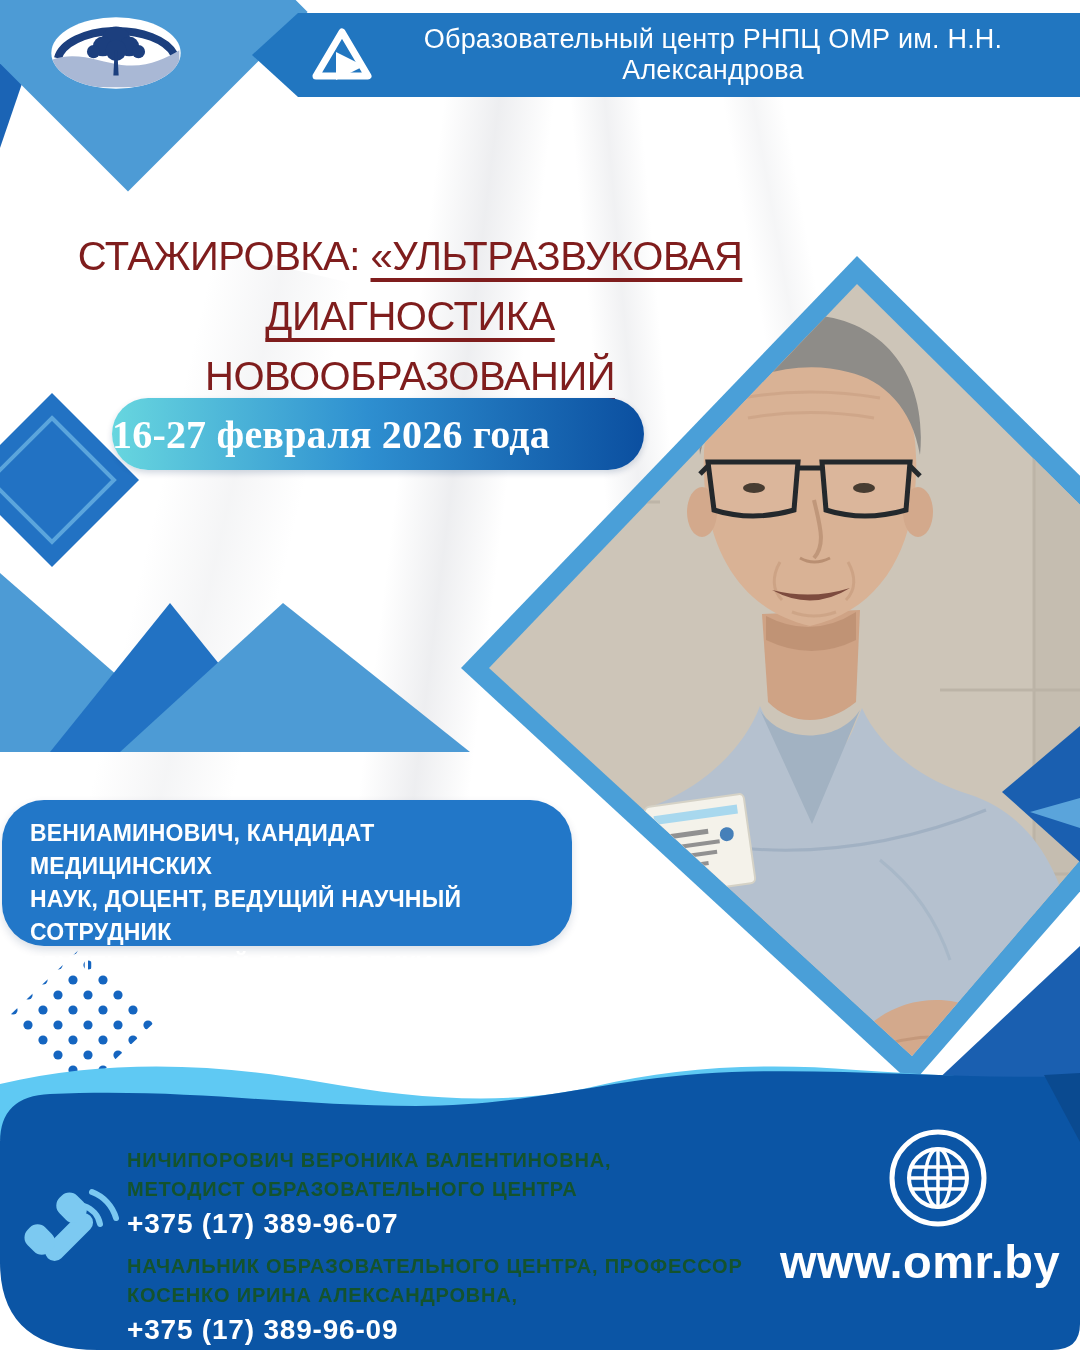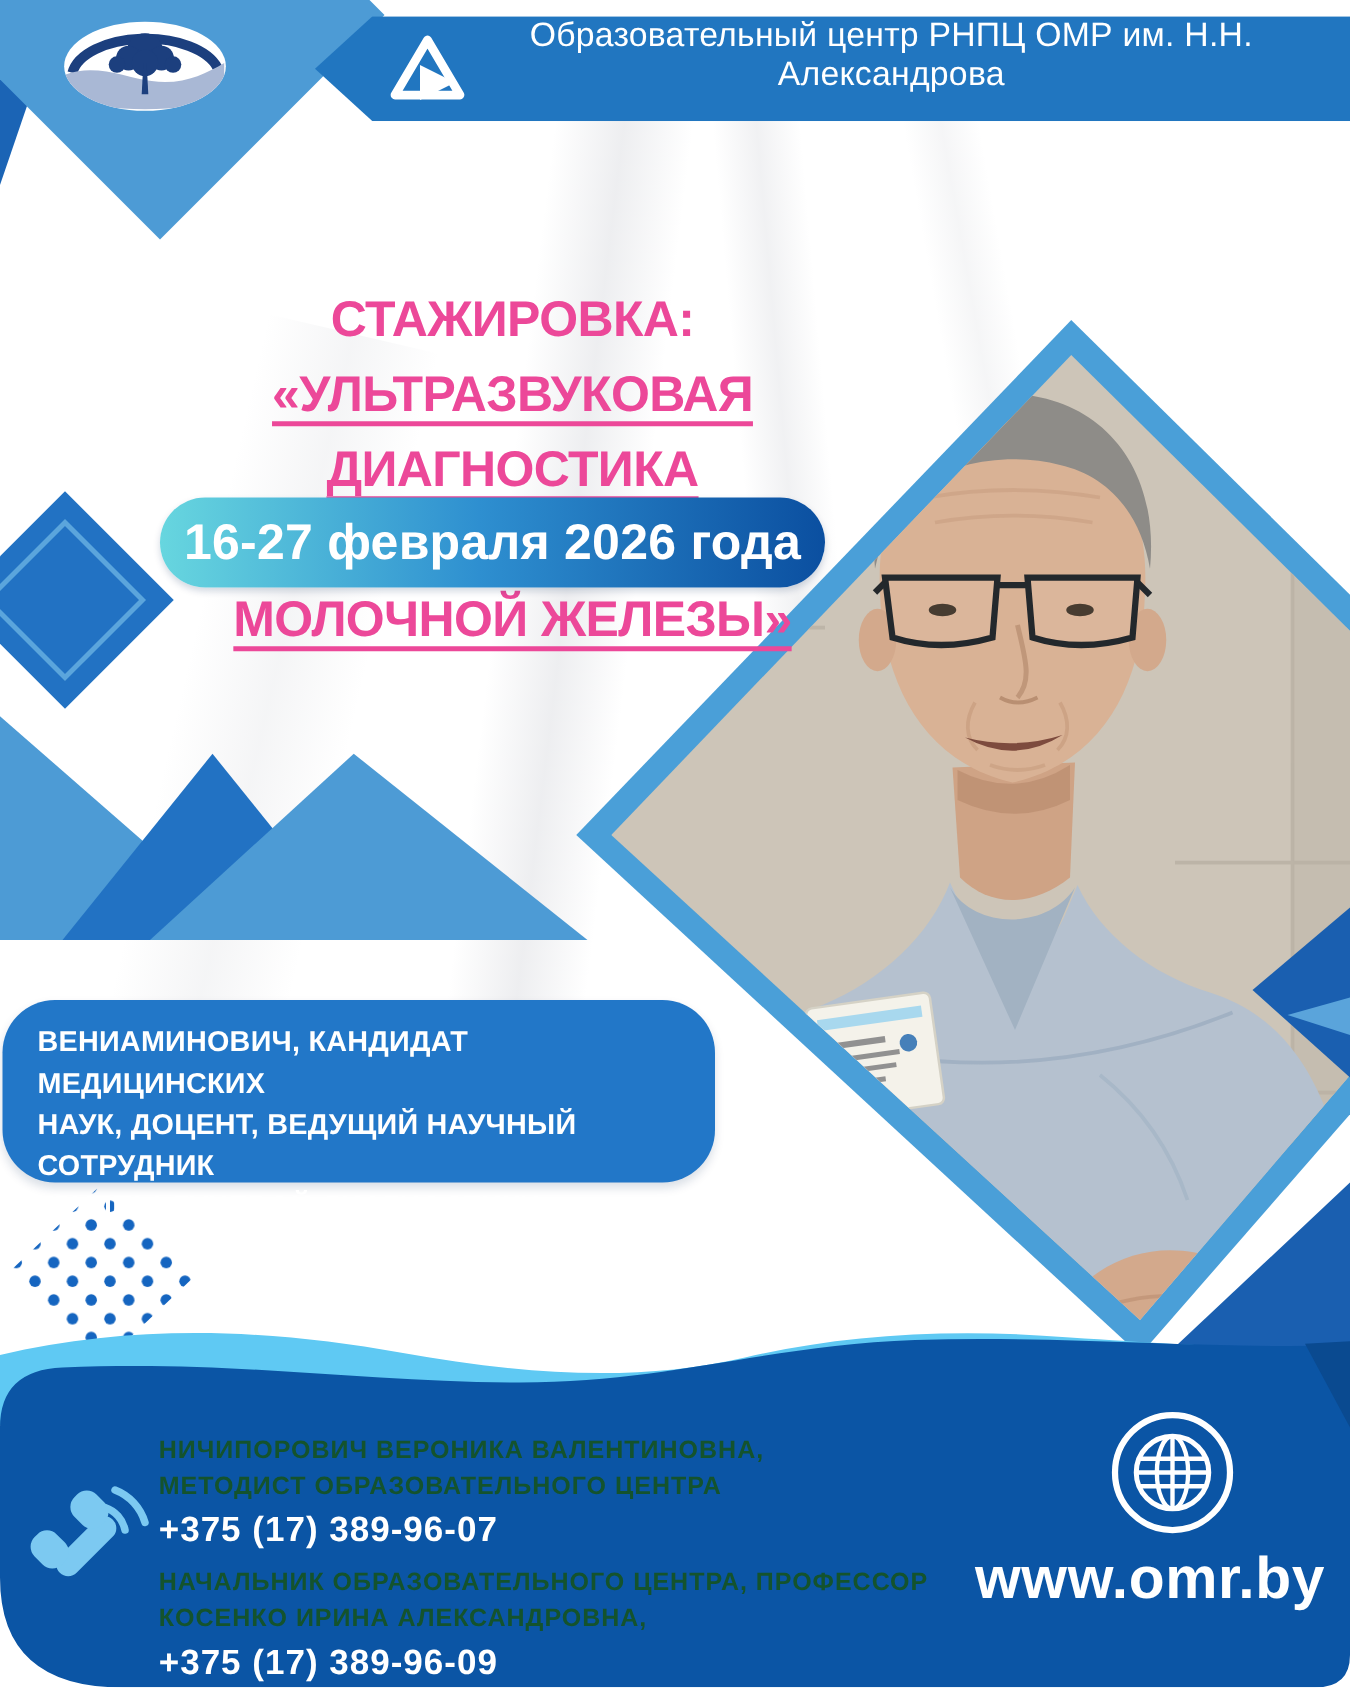--- a/index.html
+++ b/index.html
@@ -14,48 +14,48 @@
   .ray2{left:600px;top:90px;width:70px;height:700px;transform:rotate(-5deg);
         background:linear-gradient(90deg,rgba(0,0,0,0),rgba(175,178,188,.18),rgba(0,0,0,0));}
   .ray3{left:150px;top:260px;width:140px;height:560px;transform:rotate(13deg);
         background:linear-gradient(90deg,rgba(0,0,0,0),rgba(185,188,196,.15),rgba(0,0,0,0));}
   .ray4{left:760px;top:60px;width:60px;height:500px;transform:rotate(-10deg);
         background:linear-gradient(90deg,rgba(0,0,0,0),rgba(185,188,196,.14),rgba(0,0,0,0));}
 
   
   .banner{
     position:absolute;left:252px;top:13px;width:828px;height:84px;
-    background:#2176C0;display:flex;
+    background:#2176C0;display:flex;align-items:center;
     clip-path:polygon(46px 0,100% 0,100% 100%,46px 100%,0 50%);
     z-index:6;
   }
   .banner-glyph{position:absolute;left:60px;top:13px;}
   .banner-text{
     width:100%;padding-left:108px;padding-right:14px;box-sizing:border-box;
     color:#ffffff;font-size:27px;letter-spacing:.2px;text-align:center;
   }
 
   
   .tl-dark-tri{position:absolute;left:0;top:0;width:46px;height:148px;
     background:#1B64B5;clip-path:polygon(0 9%,100% 9%,0 100%);z-index:5;}
   .tl-diamond{position:absolute;left:1px;top:-115px;width:254px;height:254px;
     background:#4D9BD5;transform:rotate(45deg);z-index:5;}
   .tl-oval{position:absolute;left:50px;top:16px;z-index:7;}
 
   
   .title{position:absolute;left:70px;top:226px;width:680px;z-index:4;
-    text-align:center;color:#ec4899;font-weight:bold;font-size:40px;
+    text-align:center;color:#7f1d1d;font-weight:normal;font-size:40px;
     line-height:60px;letter-spacing:-.5px;}
   .u{text-decoration:underline;text-decoration-thickness:3.5px;text-underline-offset:8px;}
 
   
-  .pill{position:absolute;left:128px;top:398px;width:532px;height:72px;z-index:4;
-    border-radius:36px;display:flex;align-items:center;justify-content:center;
+  .pill{position:absolute;left:112px;top:398px;width:532px;height:72px;z-index:4;
+    border-radius:36px;display:flex;align-items:center;
     background:linear-gradient(90deg,#67D6DF 0%,#2E8FD0 48%,#0B4FA0 100%);
-    box-shadow:0 3px 6px rgba(0,40,90,.18);}
+    box-shadow:0 3px 6px rgba(0,40,90,.18);font-family:Liberation Serif, serif;}
   .pill span{color:#fff;font-weight:bold;font-size:40px;letter-spacing:.2px;}
 
   .abs{position:absolute;}
   .deco-left{left:0;top:330px;z-index:2;}
   .dots{left:5px;top:942px;z-index:2;}
   .photo-svg{left:0;top:0;z-index:3;}
 
   
   .sup-box{
     position:absolute;left:2px;top:800px;width:570px;height:146px;z-index:4;

